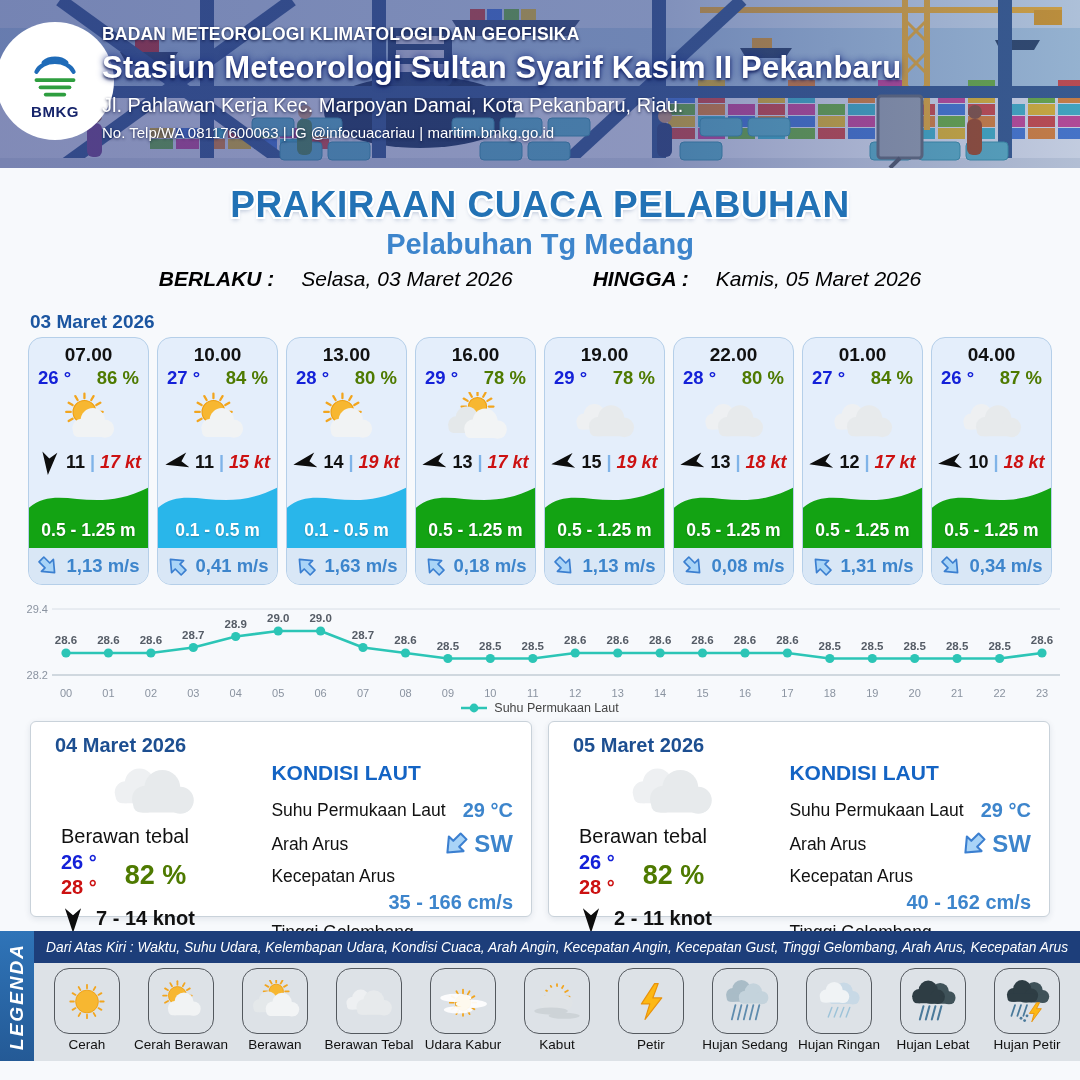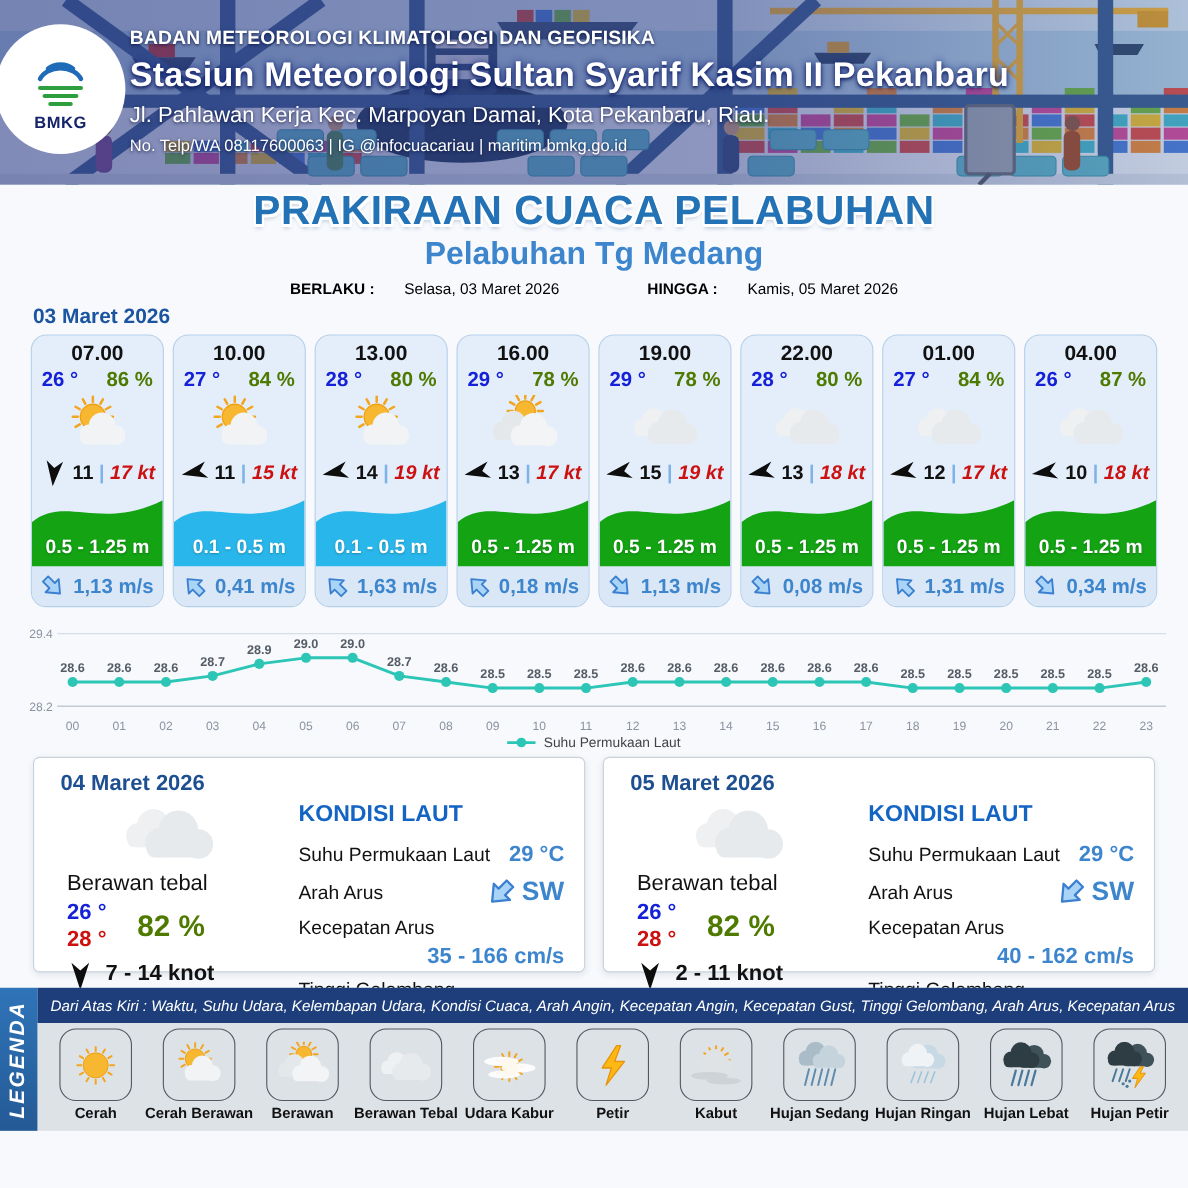--- a/index.html
+++ b/index.html
@@ -8,36 +8,36 @@
         font-family:"Liberation Sans","DejaVu Sans",sans-serif;color:#111;}
 
   
   .header{height:168px;position:relative;overflow:hidden;background:#c6dbe9;}
   .harbor{position:absolute;inset:0;width:100%;height:100%;}
   .hdr-overlay{position:absolute;inset:0;
      background:linear-gradient(90deg,rgba(43,52,130,.52) 0%,rgba(43,52,130,.46) 60%,rgba(43,52,130,.16) 100%);}
   .logo-badge{position:absolute;left:-4px;top:22px;width:118px;height:118px;background:#fff;border-radius:50%;
      z-index:4;display:flex;flex-direction:column;align-items:center;justify-content:center;padding-top:4px;}
   .logo-text{font-weight:bold;font-size:15px;color:#16246b;letter-spacing:.5px;margin-top:-6px;}
-  .hdr-text{position:absolute;left:118px;top:24px;z-index:4;color:#fff;}
+  .hdr-text{position:absolute;left:102px;top:24px;z-index:4;color:#fff;}
   .hdr-agency{font-size:17.5px;font-weight:bold;letter-spacing:.2px;text-shadow:0 1px 3px rgba(8,16,60,.85);}
   .hdr-station{font-size:31px;font-weight:800;margin-top:5px;letter-spacing:.2px;
      text-shadow:0 0 7px rgba(20,40,130,.95),0 2px 3px rgba(8,16,60,.8);}
   .hdr-address{font-size:20px;margin-top:8px;text-shadow:0 1px 3px rgba(8,16,60,.85);}
   .hdr-contact{font-size:15px;margin-top:7px;text-shadow:0 1px 3px rgba(8,16,60,.85);}
 
   
-  .main-title{margin-top:3px;text-align:center;font-size:37px;font-weight:800;letter-spacing:.5px;color:#2272b5;
+  .main-title{margin-top:16px;text-align:center;font-size:37px;font-weight:800;letter-spacing:.5px;color:#2272b5;
      text-shadow:-2px 0 0 #fff,2px 0 0 #fff,0 -2px 0 #fff,0 2px 0 #fff,2px 2px 0 #fff,-2px 2px 0 #fff,0 3px 4px rgba(60,90,140,.35);}
   .subtitle{text-align:center;font-size:29px;font-weight:800;color:#3d85cc;margin-top:2px;}
-  .validity{display:flex;justify-content:center;gap:10px;margin-top:6px;font-size:14px;align-items:baseline;}
+  .validity{display:flex;justify-content:center;gap:10px;margin-top:6px;font-size:21px;align-items:baseline;font-style:italic;}
   .vlabel{font-weight:bold;color:#000;}
   .vval{color:#000;margin-left:17px;}
   .vgap{width:60px;}
-  .date-label{margin:8px 0 4px 30px;font-size:19px;font-weight:bold;color:#1b55a0;}
+  .date-label{margin:20px 0 4px 30px;font-size:19px;font-weight:bold;color:#1b55a0;}
 
   
   .cards-row{display:flex;gap:8px;margin:0 28px;}
   .fcard{flex:1;height:248px;background:#e4eefb;border:1.5px solid #b5cfe9;border-radius:14px;overflow:hidden;
      display:flex;flex-direction:column;}
   .ftime{text-align:center;font-size:19px;font-weight:bold;margin-top:6px;line-height:22px;}
   .frow{display:flex;justify-content:space-between;padding:0 9px;margin-top:1px;font-size:18.5px;font-weight:bold;line-height:22px;}
   .ftemp{color:#1421d8;}
   .fhum{color:#4e7a00;}
   .ficon{height:58px;display:flex;align-items:center;justify-content:center;margin-top:1px;}
@@ -89,21 +89,21 @@
 
   
   .legend-section{margin-top:14px;height:130px;position:relative;background:#dde2e7;}
   .legend-side{position:absolute;left:0;top:0;bottom:0;width:34px;
      background:linear-gradient(180deg,#2f74b8,#245a96);display:flex;align-items:center;justify-content:center;}
   .legend-side span{writing-mode:vertical-rl;transform:rotate(180deg);color:#fff;font-weight:bold;font-style:italic;
      font-size:19px;letter-spacing:2px;}
   .legend-note{margin-left:34px;background:#1d3e7a;color:#fff;font-style:italic;font-size:13.8px;
      padding:9px 10px 8px 12px;white-space:nowrap;overflow:hidden;}
   .legend-items{margin-left:34px;display:flex;justify-content:space-around;padding:5px 6px 0 6px;}
-  .legend-item{display:flex;flex-direction:column;align-items:center;width:92px;font-weight:bold;}
+  .legend-item{display:flex;flex-direction:column;align-items:center;width:92px;}
   .libox{width:66px;height:66px;border:1.6px solid #53585e;border-radius:15px;display:flex;align-items:center;justify-content:center;}
   .lilabel{font-size:13.5px;margin-top:3px;color:#111;text-align:center;white-space:nowrap;}
 </style>
 </head>
 <body>
 
 <div class="page">
 
   <div class="header">
     <svg class="harbor" viewBox="0 0 1080 168" preserveAspectRatio="none">
@@ -1111,28 +1111,20 @@
                 <ellipse cx="64" cy="40" rx="26" ry="7"></ellipse>
                 <ellipse cx="42" cy="50" rx="24" ry="6"></ellipse>
               </g>
             </svg>
           </div>
                 <div class="lilabel">Udara Kabur</div>
         </div>
         <div class="legend-item">
           <div class="libox">
             <svg width="60" height="43" viewBox="0 0 100 72">
-              <polygon points="56,6 34,40 48,40 40,66 68,30 53,30 62,6" fill="#fdb813" stroke="#e8920c" stroke-width="2" stroke-linejoin="round"></polygon>
-            </svg>
-          </div>
-                <div class="lilabel">Petir</div>
-        </div>
-        <div class="legend-item">
-          <div class="libox">
-            <svg width="60" height="43" viewBox="0 0 100 72">
               <line x1="65.0" y1="28.0" x2="71.0" y2="28.0" stroke="#f2a51e" stroke-width="3" stroke-linecap="round"></line>
               <line x1="63.0" y1="35.5" x2="68.2" y2="38.5" stroke="#f2a51e" stroke-width="3" stroke-linecap="round"></line>
               <line x1="57.5" y1="41.0" x2="60.5" y2="46.2" stroke="#f2a51e" stroke-width="3" stroke-linecap="round"></line>
               <line x1="50.0" y1="43.0" x2="50.0" y2="49.0" stroke="#f2a51e" stroke-width="3" stroke-linecap="round"></line>
               <line x1="42.5" y1="41.0" x2="39.5" y2="46.2" stroke="#f2a51e" stroke-width="3" stroke-linecap="round"></line>
               <line x1="37.0" y1="35.5" x2="31.8" y2="38.5" stroke="#f2a51e" stroke-width="3" stroke-linecap="round"></line>
               <line x1="35.0" y1="28.0" x2="29.0" y2="28.0" stroke="#f2a51e" stroke-width="3" stroke-linecap="round"></line>
               <line x1="37.0" y1="20.5" x2="31.8" y2="17.5" stroke="#f2a51e" stroke-width="3" stroke-linecap="round"></line>
               <line x1="42.5" y1="15.0" x2="39.5" y2="9.8" stroke="#f2a51e" stroke-width="3" stroke-linecap="round"></line>
               <line x1="50.0" y1="13.0" x2="50.0" y2="7.0" stroke="#f2a51e" stroke-width="3" stroke-linecap="round"></line>
@@ -1151,20 +1143,28 @@
                 <ellipse cx="40" cy="52" rx="28" ry="6"></ellipse>
                 <ellipse cx="62" cy="60" rx="26" ry="5"></ellipse>
               </g>
             </svg>
           </div>
                 <div class="lilabel">Kabut</div>
         </div>
         <div class="legend-item">
           <div class="libox">
             <svg width="60" height="43" viewBox="0 0 100 72">
+              <polygon points="56,6 34,40 48,40 40,66 68,30 53,30 62,6" fill="#fdb813" stroke="#e8920c" stroke-width="2" stroke-linejoin="round"></polygon>
+            </svg>
+          </div>
+                <div class="lilabel">Petir</div>
+        </div>
+        <div class="legend-item">
+          <div class="libox">
+            <svg width="60" height="43" viewBox="0 0 100 72">
               <g transform="translate(44,22) scale(0.95)">
                 <g fill="#a9bcc7">
                   <circle cx="-15" cy="3" r="12"></circle>
                   <circle cx="0" cy="-7" r="16"></circle>
                   <circle cx="16" cy="4" r="12"></circle>
                   <rect x="-26" y="1" width="52" height="14" rx="7"></rect>
                 </g>
               </g>
               <g transform="translate(64,26) scale(0.9)">
                 <g fill="#c4d3dc">

